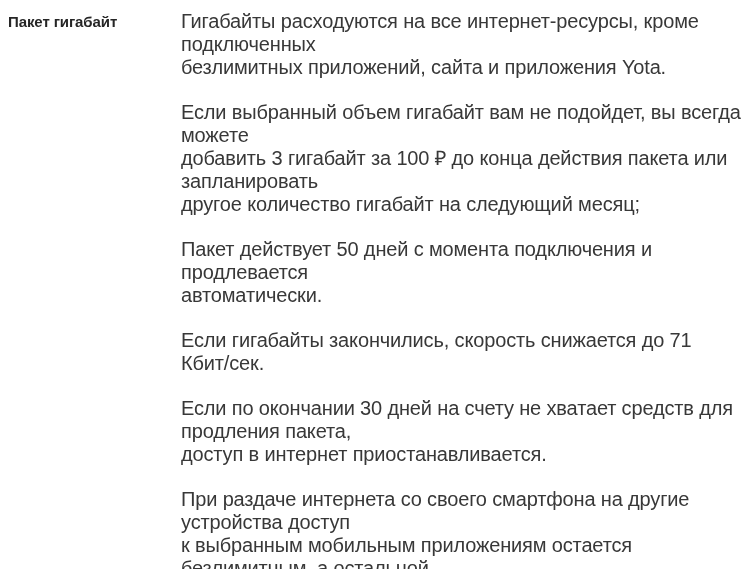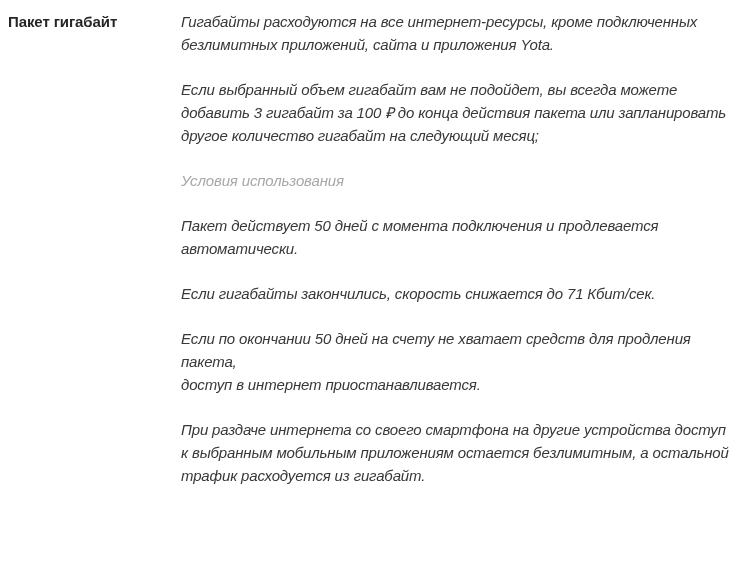--- a/index.html
+++ b/index.html
@@ -31,26 +31,25 @@
     line-height: 23px;
     letter-spacing: -0.1px;
     color: var(--heading, #262626);
   }
   .col-desc {
     width: 560px;
     flex: 0 0 560px;
   }
   .para {
     margin: 0 0 22px 0;
-    font-size: 15px;
+    font-size: 20px;
     line-height: 23px;
     letter-spacing: -0.15px;
     color: var(--body-text, #383838);
     white-space: pre-line;
-    font-style: italic;
   }
   .para:last-child { margin-bottom: 16px; }
   .para.muted {
     color: var(--muted-text, #a8a8a8);
   }
 </style>
 </head>
 <body>
 
 <div class="page">
@@ -61,28 +60,27 @@
     </div>
 
     <div class="col-desc">
       <p class="para">Гигабайты расходуются на все интернет-ресурсы, кроме подключенных
 безлимитных приложений, сайта и приложения Yota.</p>
 
       <p class="para">Если выбранный объем гигабайт вам не подойдет, вы всегда можете
 добавить 3 гигабайт за 100 ₽ до конца действия пакета или запланировать
 другое количество гигабайт на следующий месяц;</p>
 
-      <p class="para muted">Условия использования</p>
 
       <p class="para">Пакет действует 50 дней с момента подключения и продлевается
 автоматически.</p>
 
       <p class="para">Если гигабайты закончились, скорость снижается до 71 Кбит/сек.</p>
 
-      <p class="para">Если по окончании 50 дней на счету не хватает средств для продления пакета,
+      <p class="para">Если по окончании 30 дней на счету не хватает средств для продления пакета,
 доступ в интернет приостанавливается.</p>
 
 
       <p class="para">При раздаче интернета со своего смартфона на другие устройства доступ
 к выбранным мобильным приложениям остается безлимитным, а остальной
 трафик расходуется из гигабайт.</p>
     </div>
 
   </div>
 </div>

